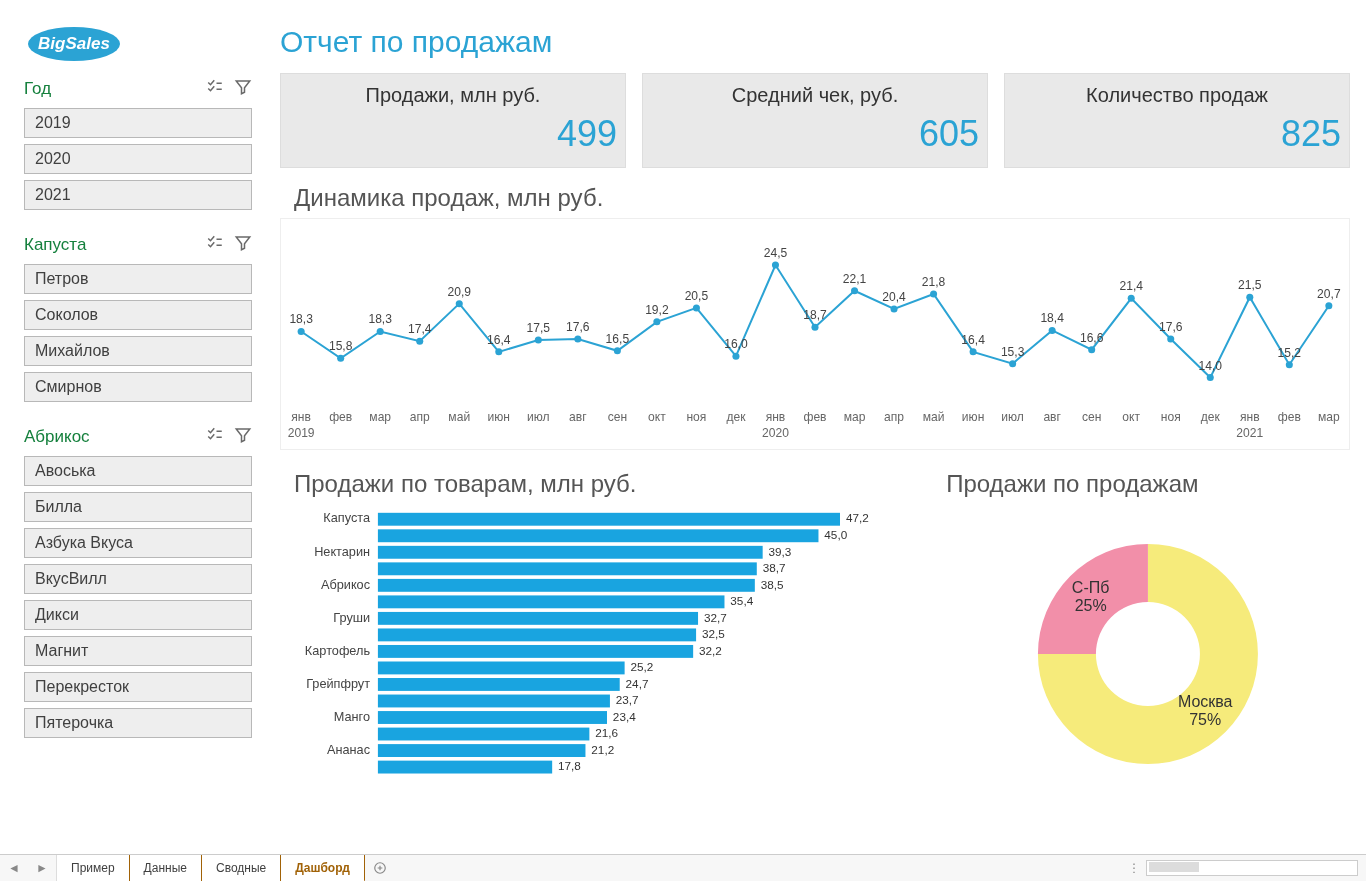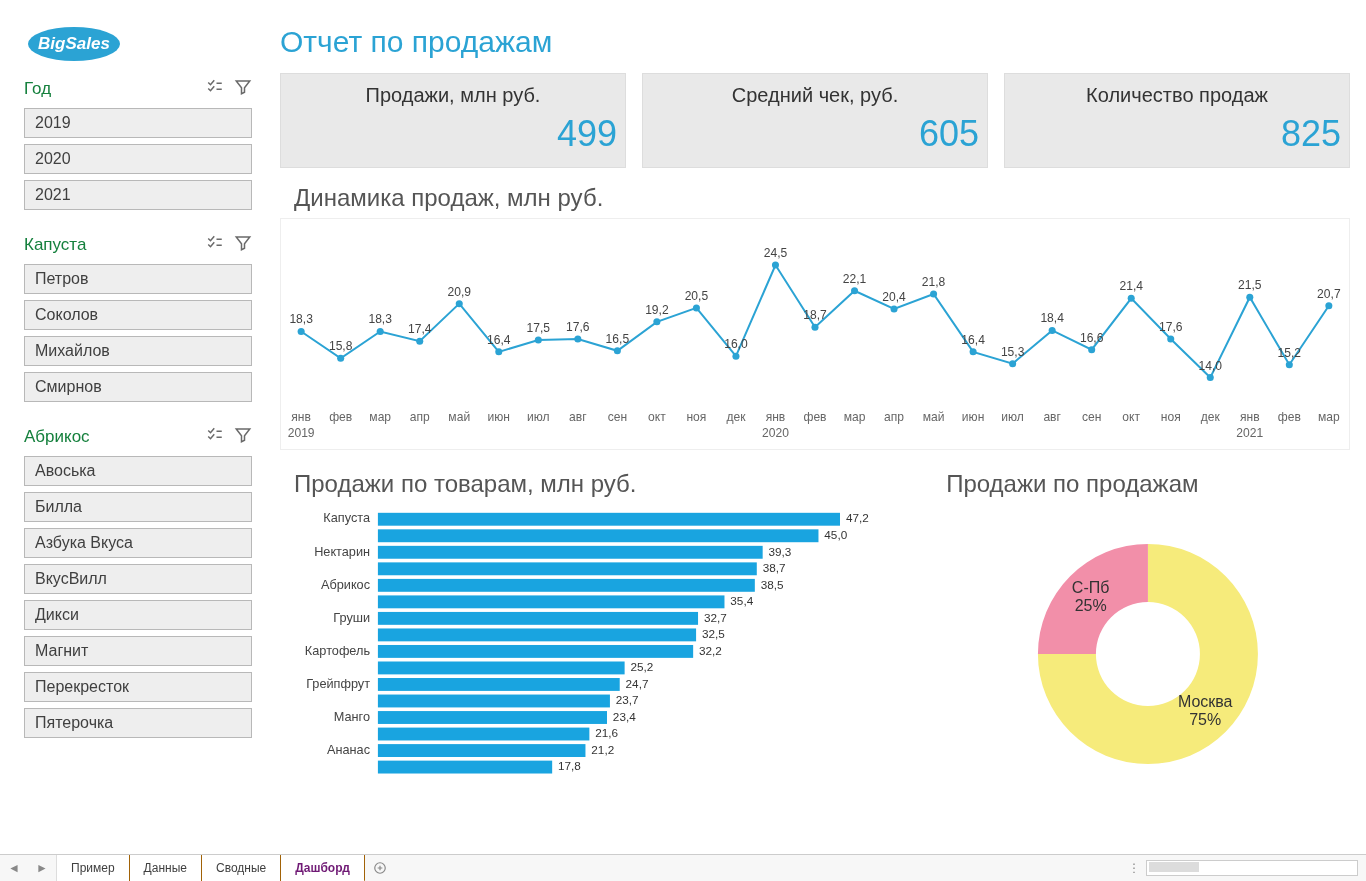--- a/index.html
+++ b/index.html
@@ -30,21 +30,21 @@
   .donut-block{flex:1;}
   .bars-svg{width:100%;height:280px;}
   .bar-cat{font-size:13px;fill:#444;text-anchor:end;}
   .bar-val{font-size:12px;fill:#333;}
   .donut-svg{width:100%;height:280px;}
   .donut-label{font-size:16px;fill:#333;text-anchor:middle;}
   .tabs-bar{height:26px;border-top:1px solid #ccc;display:flex;align-items:stretch;font-size:12px;background:#f7f7f7;}
   .tab-scroll{width:56px;border-right:1px solid #ddd;display:flex;}
   .tab-scroll div{flex:1;display:flex;align-items:center;justify-content:center;color:#888;cursor:pointer;}
   .tab{padding:0 14px;border-right:1px solid #a16207;display:flex;align-items:center;cursor:pointer;background:#fff;}
-  .tab.active{background:#fff;font-weight:bold;color:#701a75;border-bottom:2px solid #fff;margin-bottom:-1px;}
+  .tab.active{background:#fff;font-weight:bold;color:#a16207;border-bottom:2px solid #fff;margin-bottom:-1px;}
   .tab-add{width:30px;display:flex;align-items:center;justify-content:center;color:#888;cursor:pointer;}
   .tabs-spacer{flex:1;}
   .tabs-right{display:flex;align-items:center;gap:6px;padding-right:8px;color:#888;}
   .hscroll{width:210px;height:14px;border:1px solid #ccc;background:#fff;position:relative;}
   .hscroll-thumb{position:absolute;left:2px;top:1px;width:50px;height:10px;background:#dcdcdc;}
 </style>
 </head>
 <body>
 <div class="app">
 

